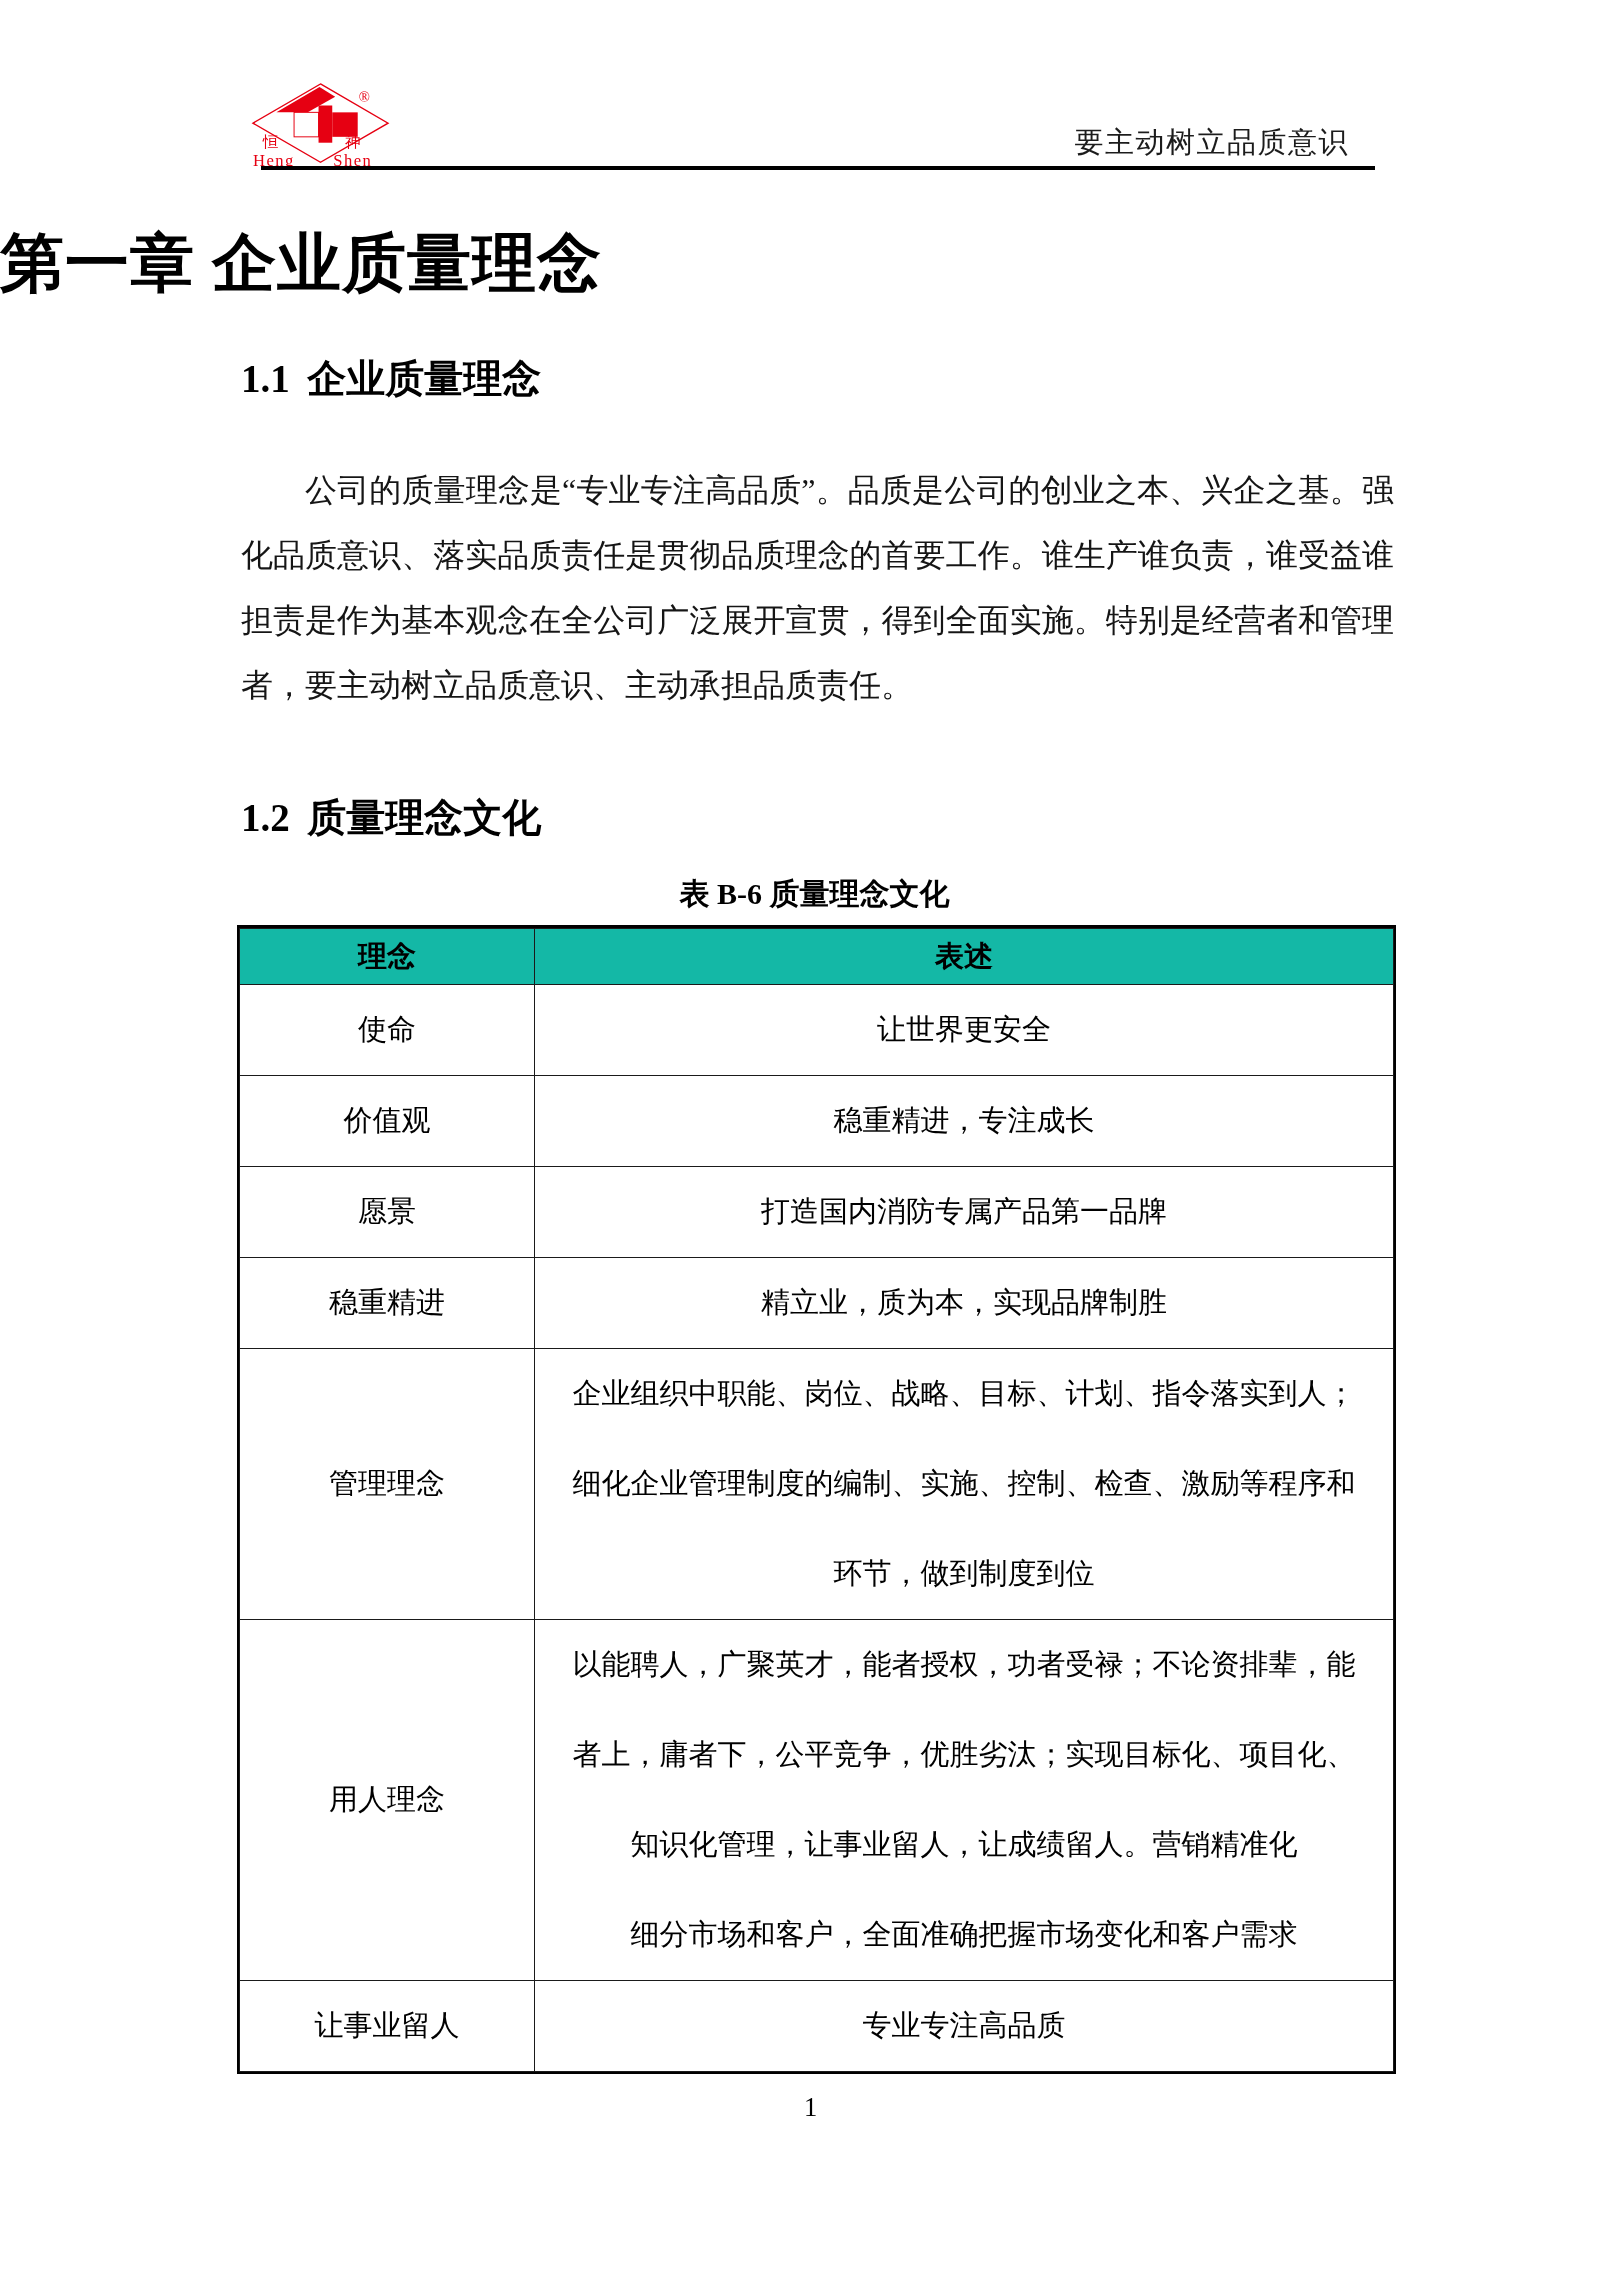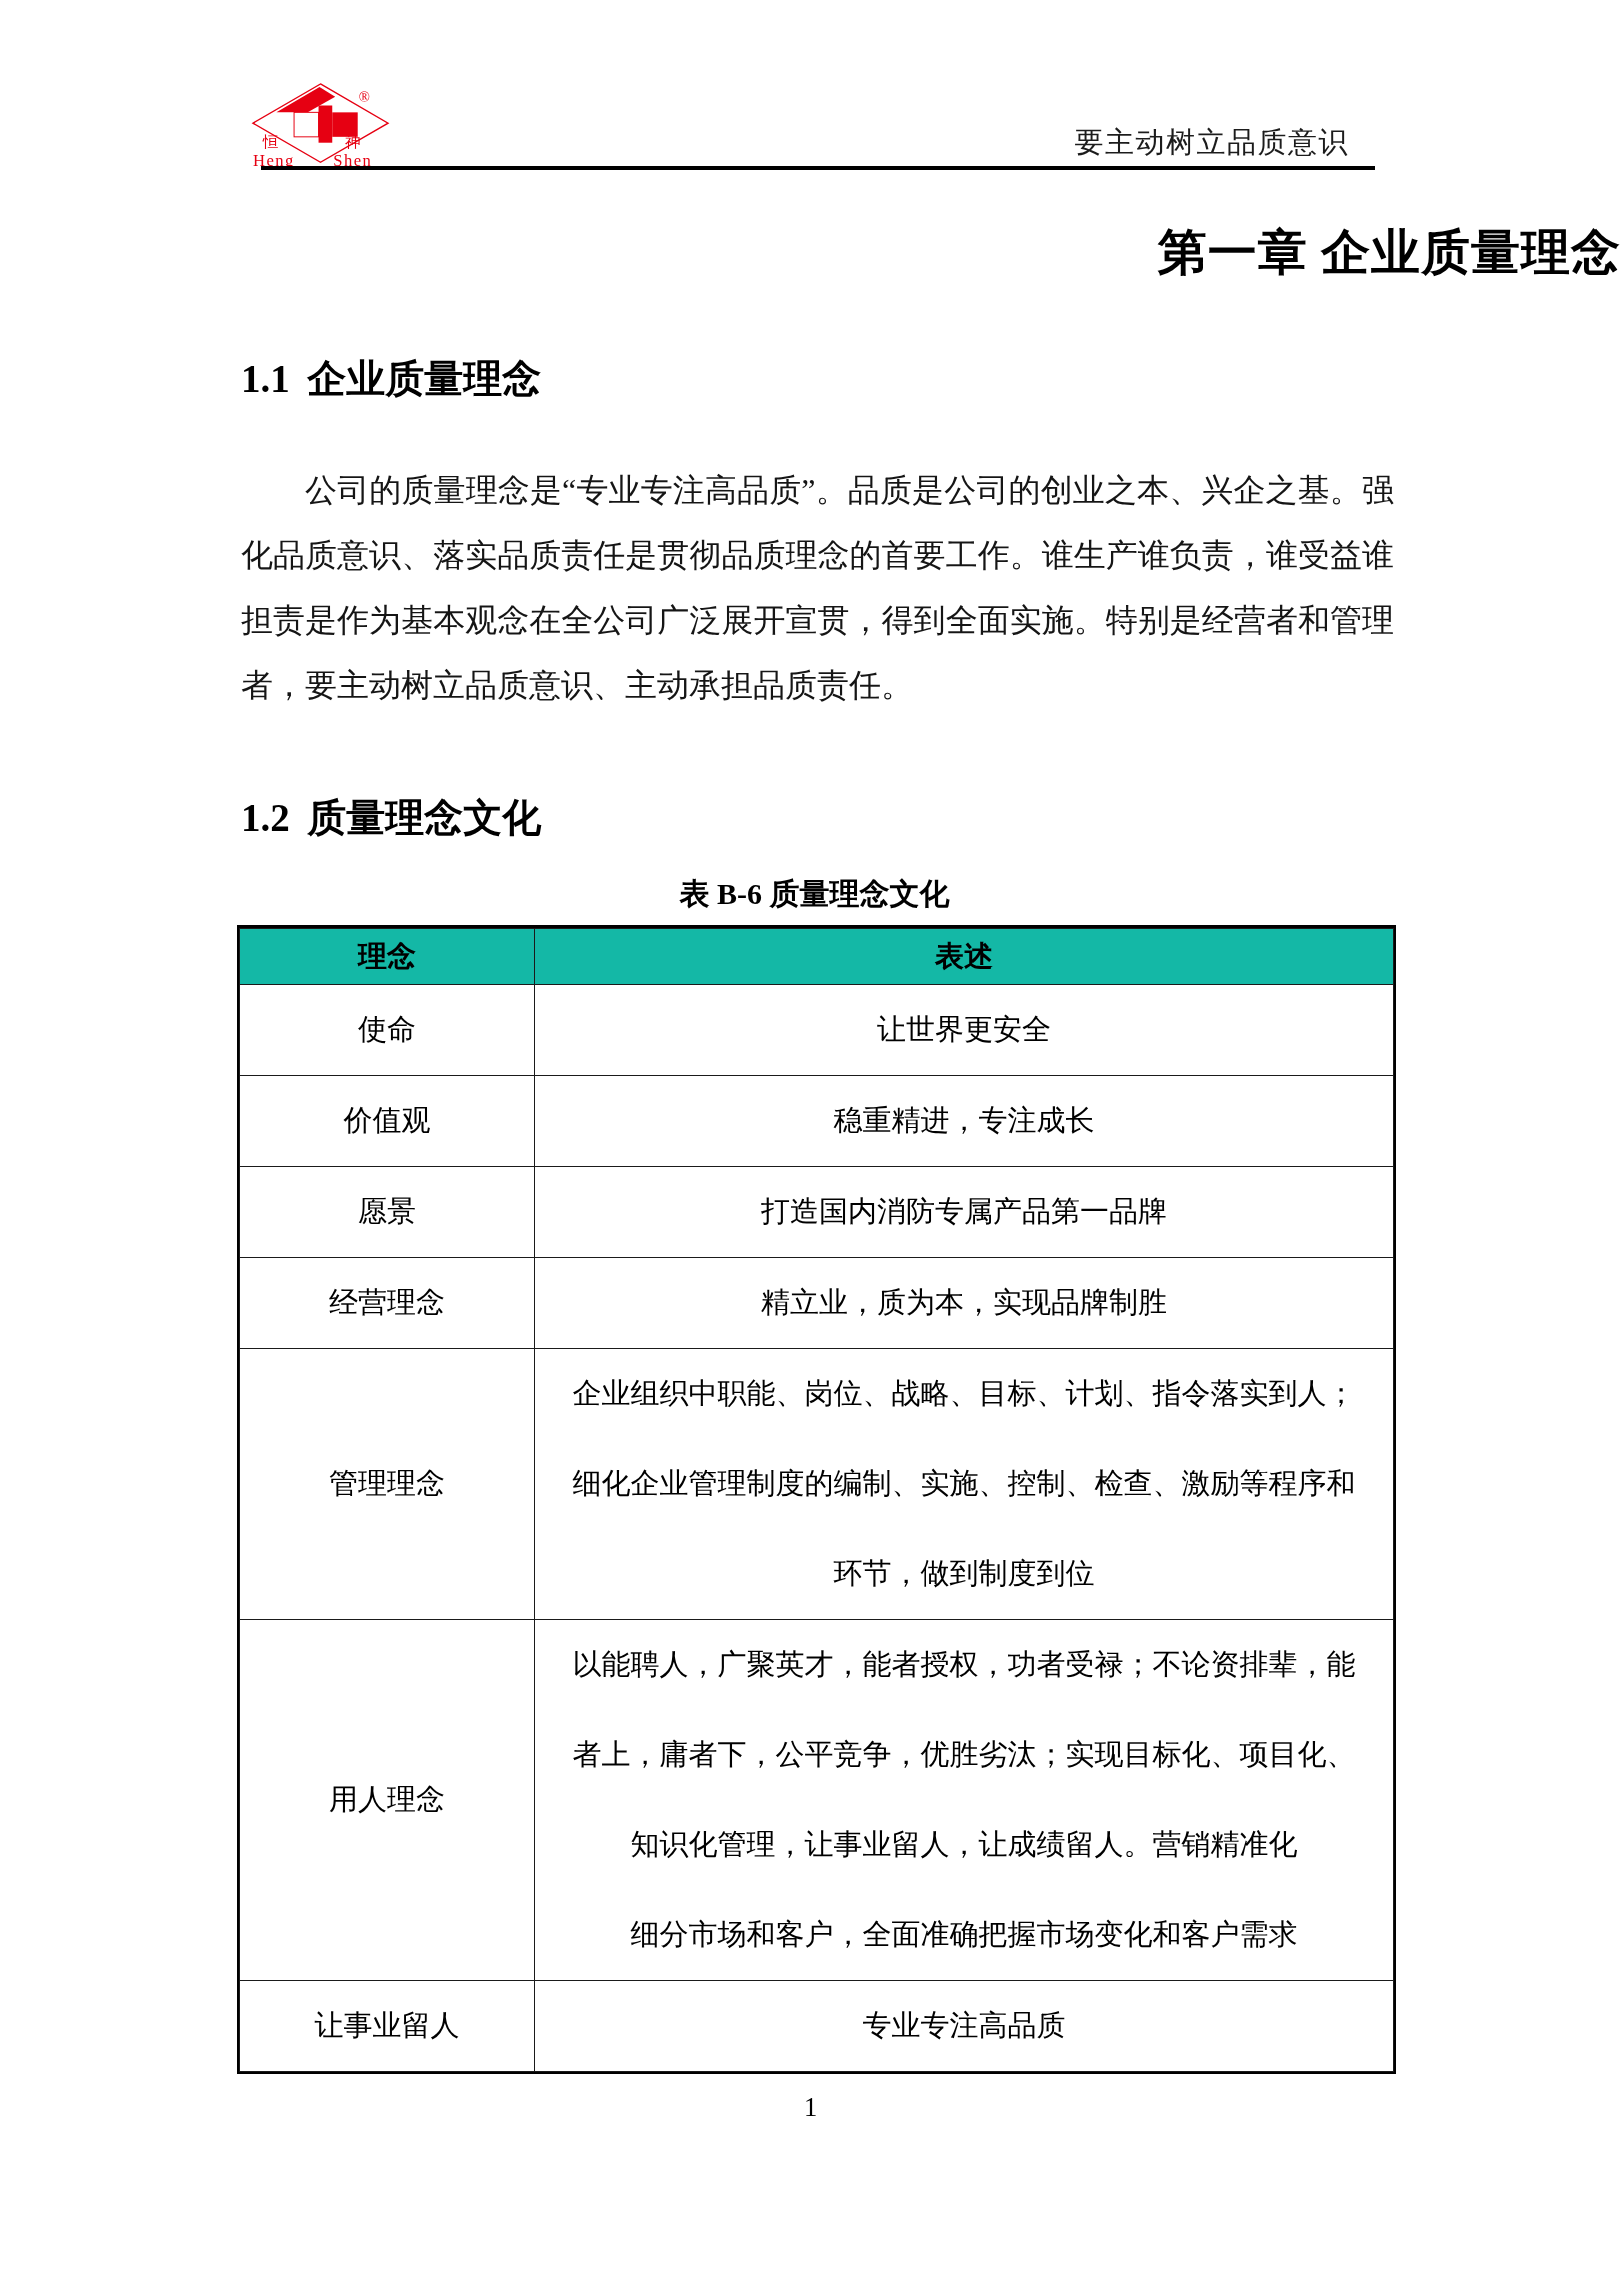--- a/index.html
+++ b/index.html
@@ -20,21 +20,21 @@
   .logo .logo-reg{font-size:15px;}
   .doc-title{
     position:absolute;top:123px;right:272px;
     font-size:29px;letter-spacing:1.5px;color:#1c1c1c;
   }
   .header-rule{position:absolute;left:261px;top:166px;width:1114px;height:3.9px;background:#000;}
 
   
   .chapter-title{
     position:absolute;top:220px;left:0;width:100%;margin:0;
-    text-align:right;font-size:49px;font-weight:bold;letter-spacing:1px;color:#000;
+    text-align:left;font-size:64px;font-weight:bold;letter-spacing:1px;color:#000;
   }
   .section{position:absolute;left:241px;margin:0;font-size:39px;font-weight:bold;color:#000000;}
   .sec-1{top:352px;}
   .sec-2{top:791px;}
   .sec-t{margin-left:17.6px;}
   .body-para{
     position:absolute;left:241px;top:458px;width:1153px;margin:0;
     font-size:32px;line-height:65px;text-align:justify;text-indent:2em;color:#151515;
   }
 
@@ -121,21 +121,21 @@
               <div class="cell-line">稳重精进，专注成长</div>
             </td>
           </tr>
           <tr>
             <td class="concept-cell">愿景</td>
             <td>
               <div class="cell-line">打造国内消防专属产品第一品牌</div>
             </td>
           </tr>
           <tr>
-            <td class="concept-cell">经营理念</td>
+            <td class="concept-cell">稳重精进</td>
             <td>
               <div class="cell-line">精立业，质为本，实现品牌制胜</div>
             </td>
           </tr>
           <tr>
             <td class="concept-cell">管理理念</td>
             <td>
               <div class="cell-line">企业组织中职能、岗位、战略、目标、计划、指令落实到人；</div>
               <div class="cell-line">细化企业管理制度的编制、实施、控制、检查、激励等程序和</div>
               <div class="cell-line">环节，做到制度到位</div>

